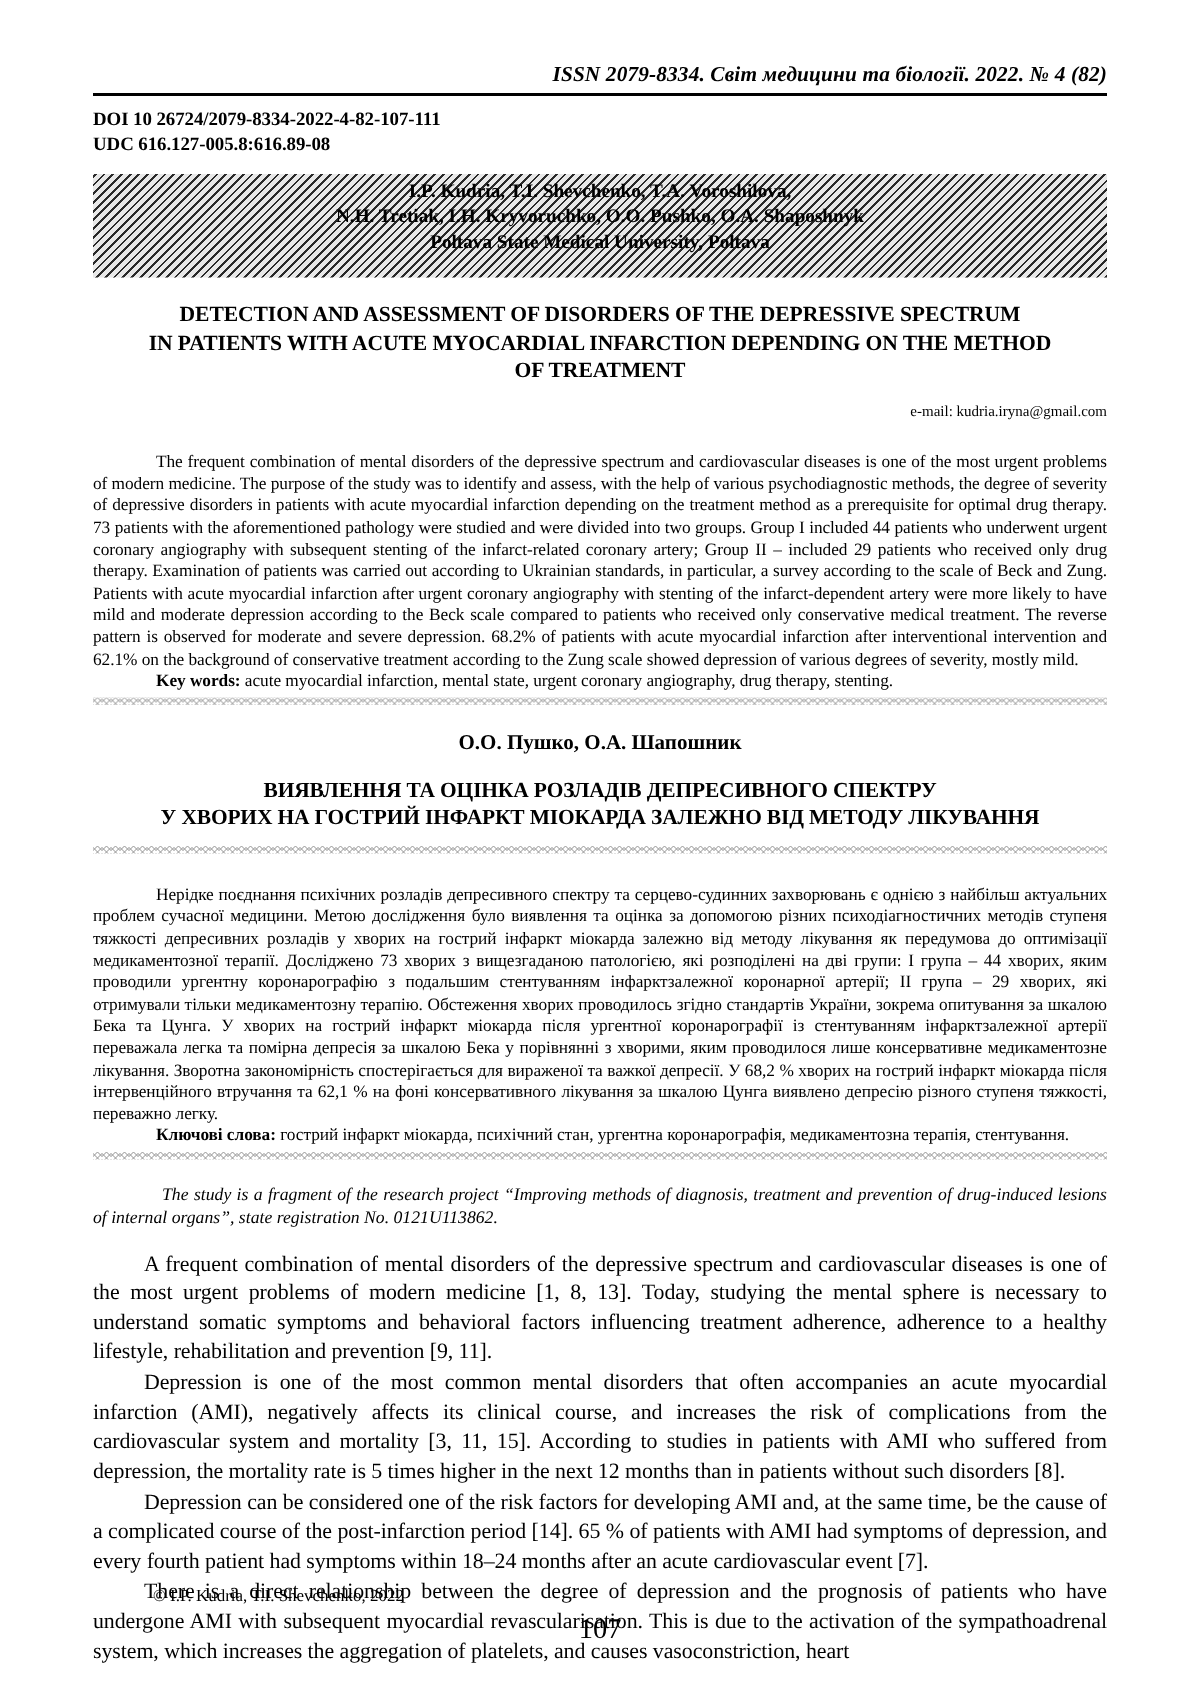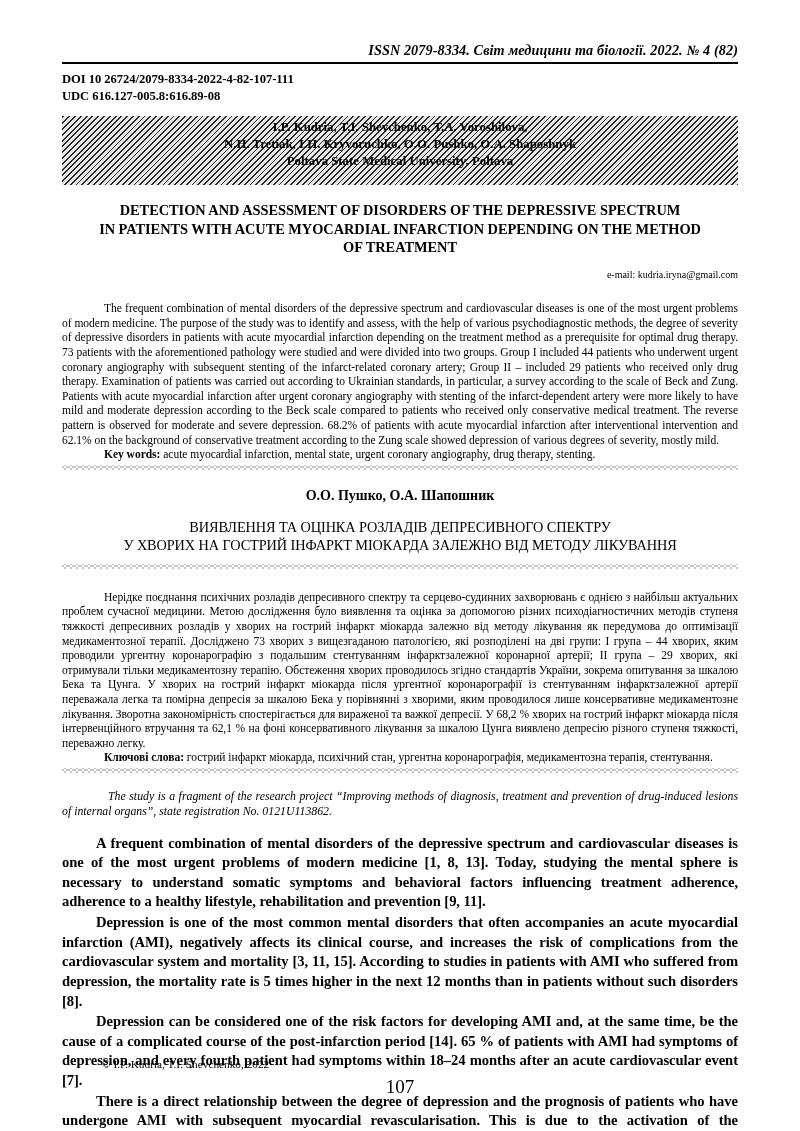--- a/index.html
+++ b/index.html
@@ -121,21 +121,21 @@
   
   .authors-ua {
     text-align: center;
     font-weight: bold;
     font-size: 14px;
     line-height: 1.42;
     margin-top: 16px;
   }
   .title-ua {
     text-align: center;
-    font-weight: normal;
+    font-weight: bold;
     font-size: 14.3px;
     line-height: 1.3;
     margin-top: 12px;
     letter-spacing: -0.1px;
   }
 
   
   .project-note {
     font-style: italic;
     font-size: 11.8px;
@@ -145,21 +145,20 @@
   }
   .project-note .indent { display: inline-block; width: 46px; }
 
   
   .body-par {
     font-size: 14.6px;
     line-height: 1.345;
     text-align: justify;
     margin-top: 1px;
     letter-spacing: -0.05px;
-    font-weight: bold;
   }
   .body-par .indent { display: inline-block; width: 34px; }
 
   
   .footer {
     position: absolute;
     left: 62px;
     top: 1058px;
     width: 676px;
   }

